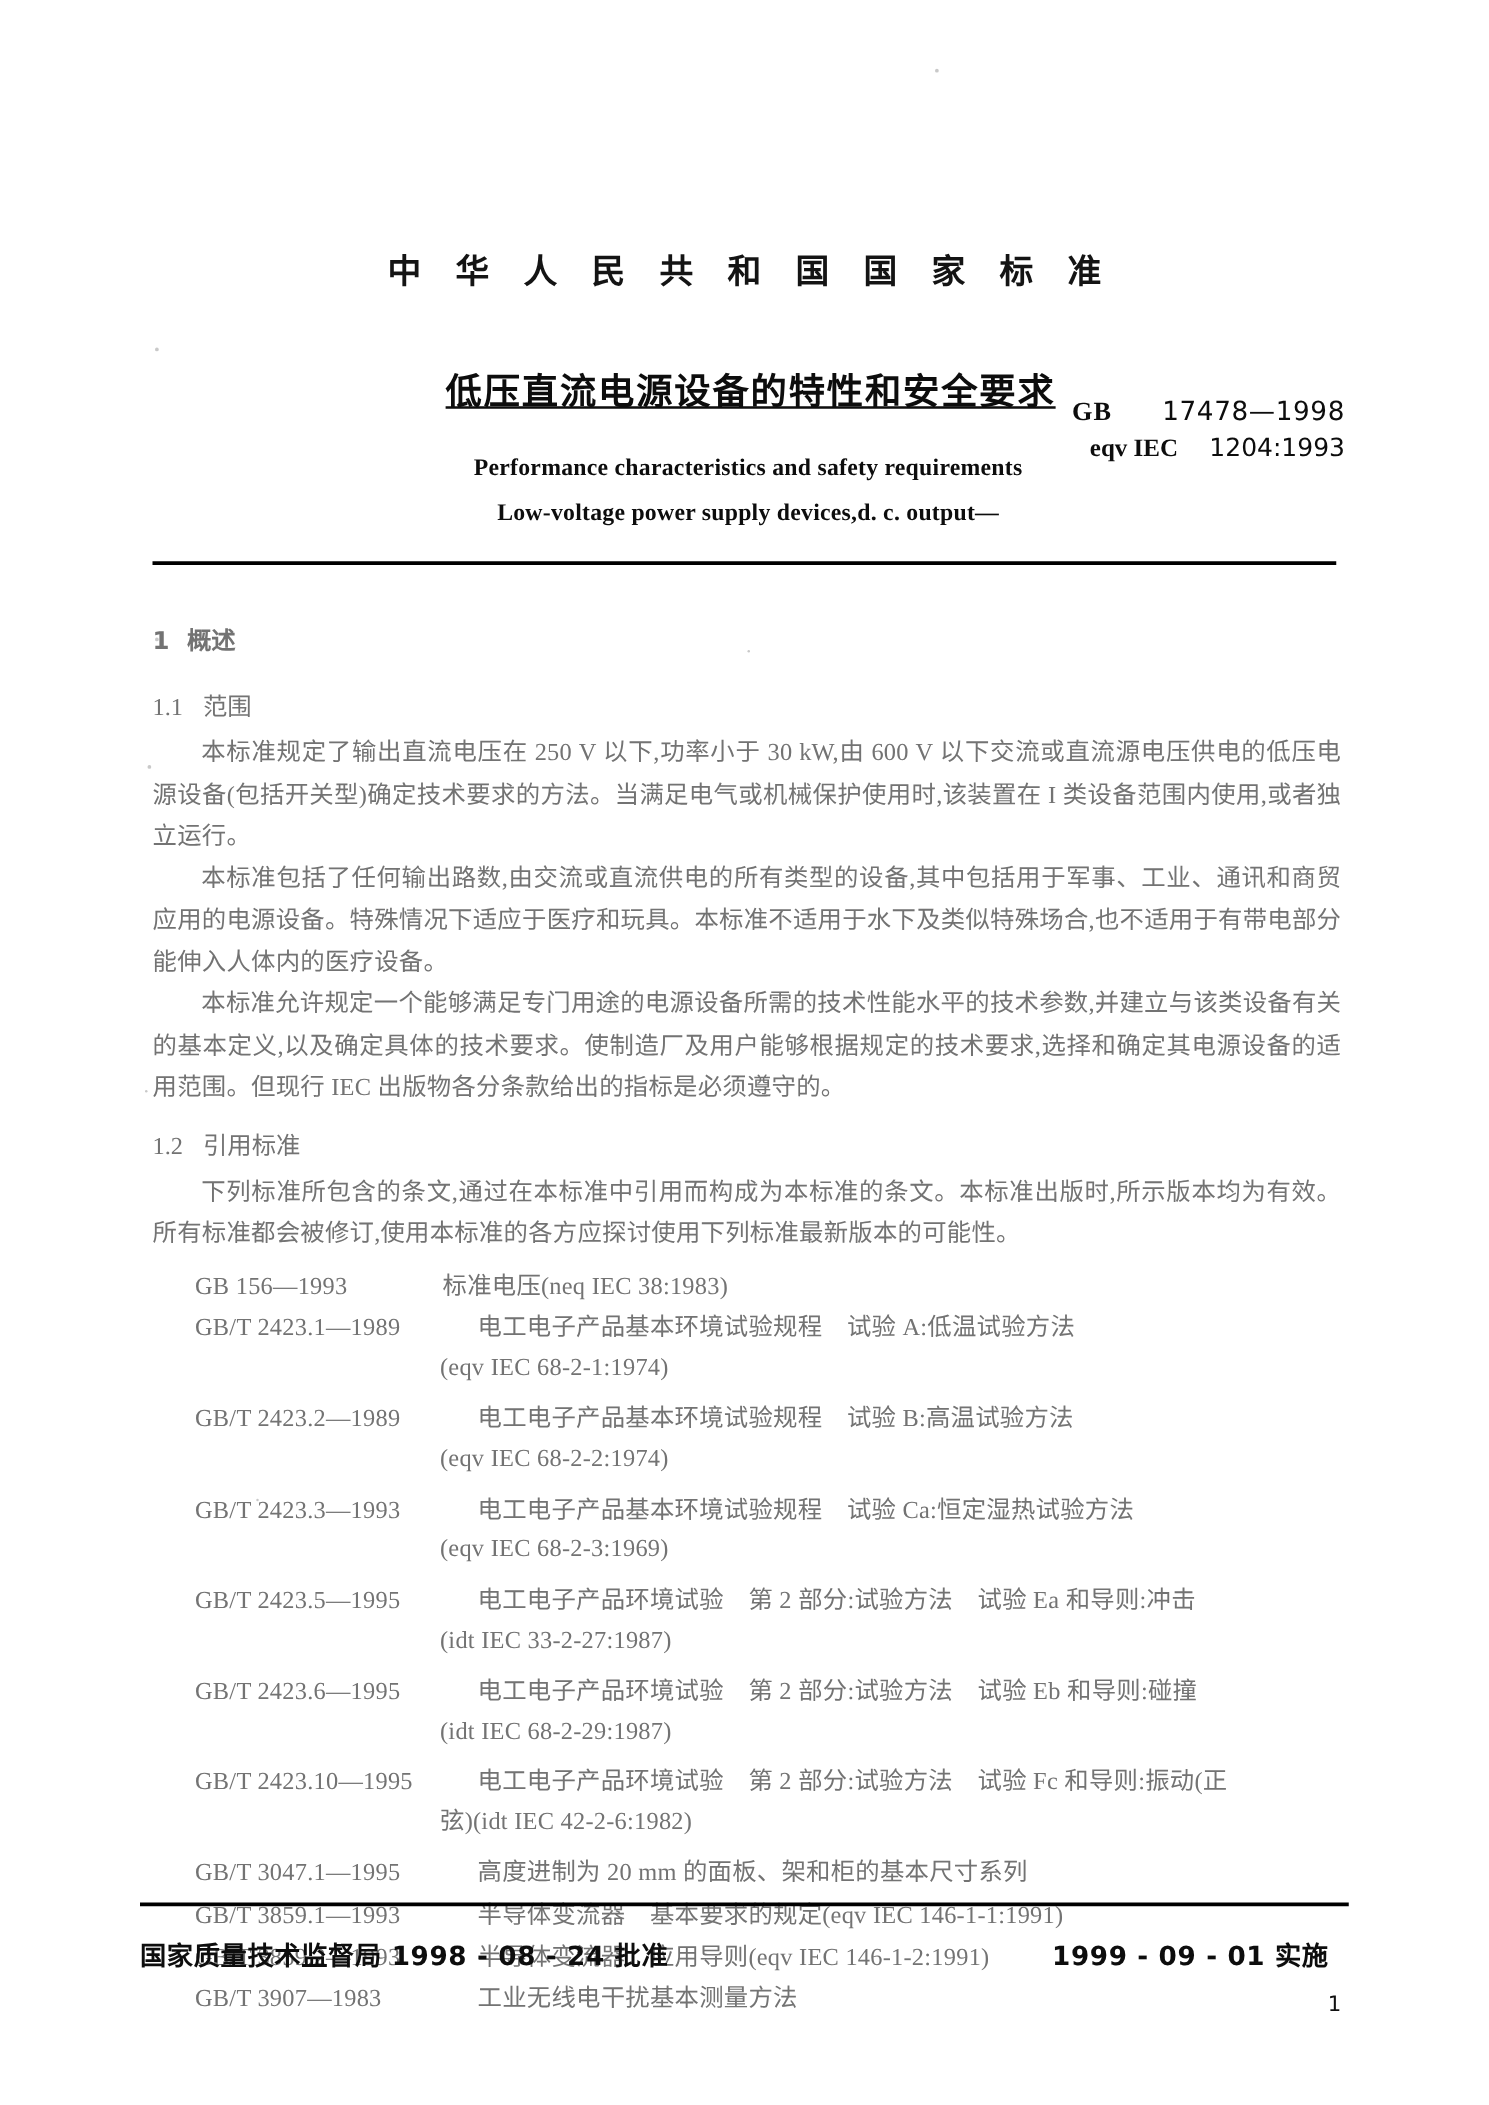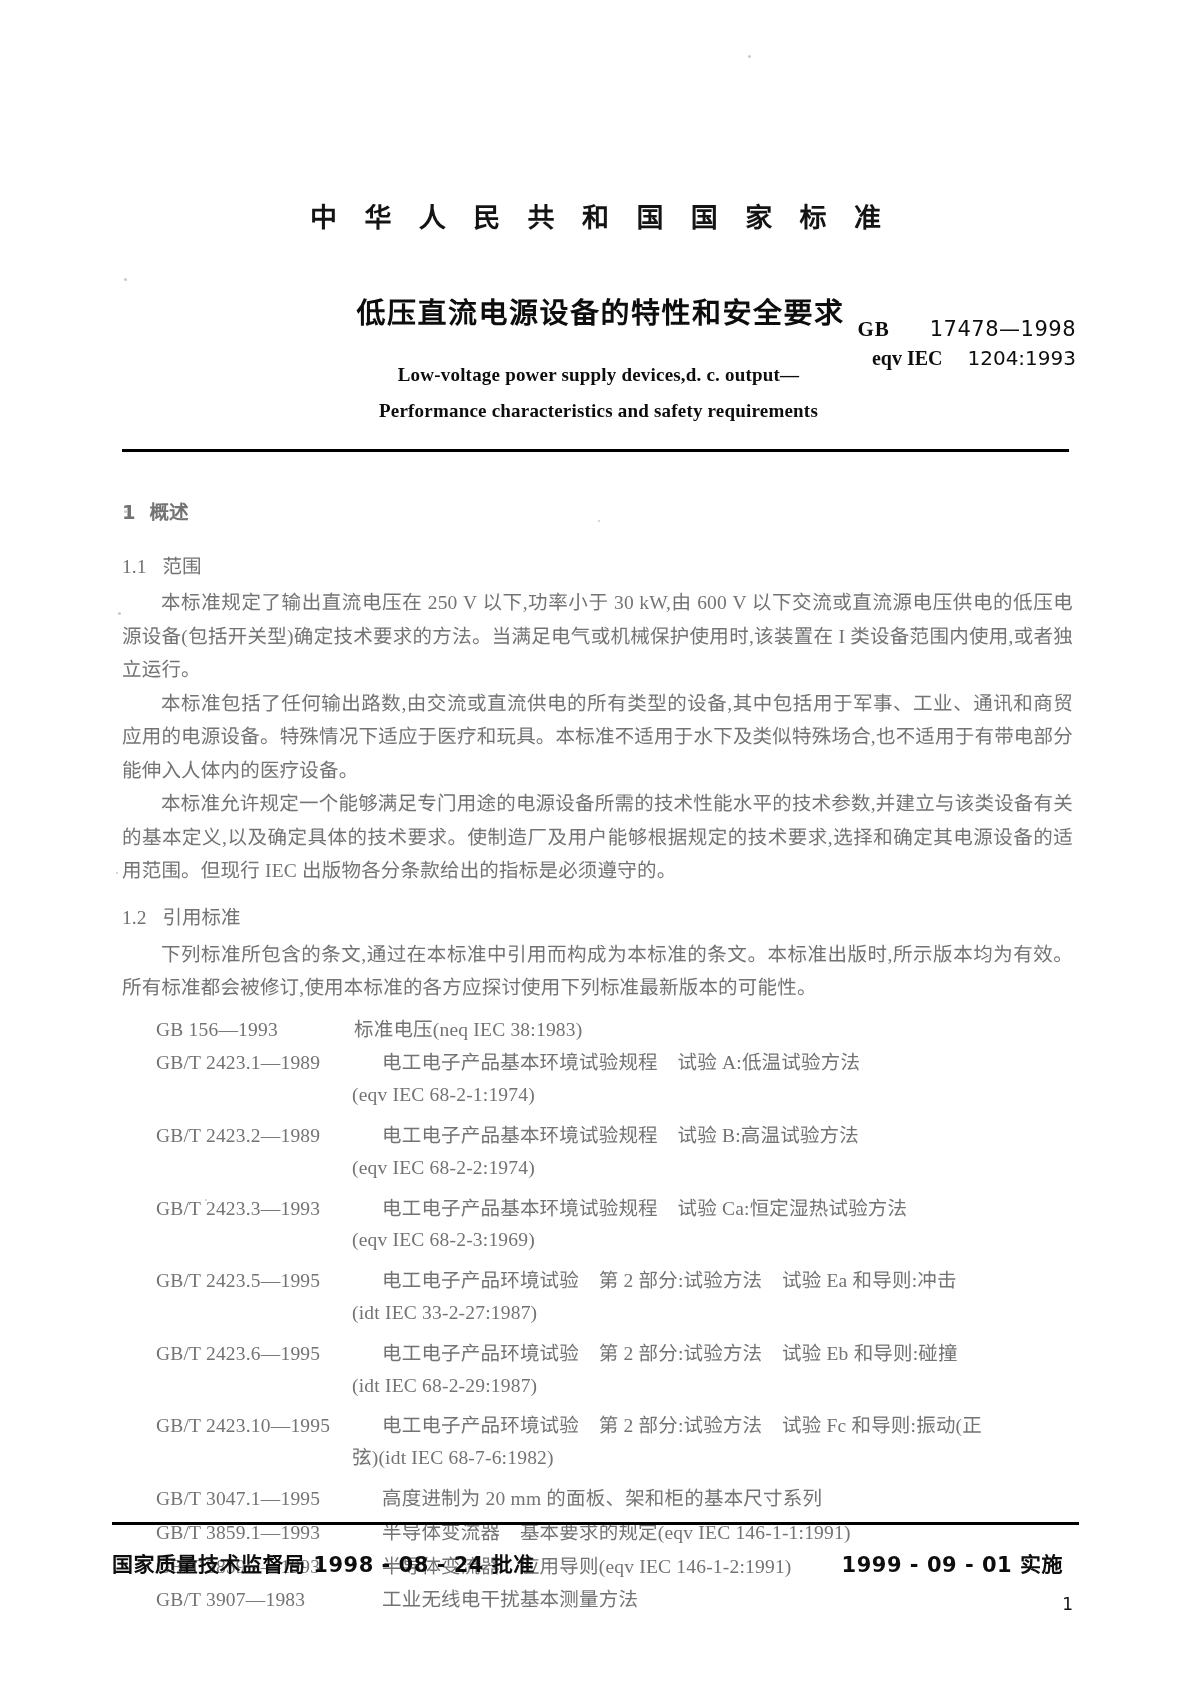--- a/index.html
+++ b/index.html
@@ -41,20 +41,21 @@
   }
 
   .doc-title {
     margin-top: 55px;
     font-family: "DejaVu Sans", "Liberation Sans", sans-serif;
     font-weight: bold;
     font-size: 29px;
     letter-spacing: 1.5px;
     color: #0d0d0d;
     padding-left: 10px;
+    text-decoration: underline;
   }
 
   .doc-subtitle-en {
     margin-top: 26px;
     font-family: "Liberation Serif", "DejaVu Serif", serif;
     font-weight: bold;
     font-size: 19px;
     letter-spacing: 0.2px;
     line-height: 1.85;
     color: #0d0d0d;
@@ -236,22 +237,22 @@
   <div class="speck" style="left:118px;top:600px;width:3px;height:3px;"></div>
   <div class="speck" style="left:116px;top:860px;width:2px;height:2px;"></div>
   <div class="speck" style="left:205px;top:1187px;width:2px;height:2px;"></div>
 
   <div class="masthead">
     <div class="national-header">中 华 人 民 共 和 国 国 家 标 准</div>
 
     <div class="doc-title">低压直流电源设备的特性和安全要求</div>
 
     <div class="doc-subtitle-en">
+      <div>Performance characteristics and safety requirements</div>
       <div>Low-voltage power supply devices,d. c. output—</div>
-      <div>Performance characteristics and safety requirements</div>
     </div>
   </div>
 
   <div class="std-ref">
     <div class="line1">
       <span class="gb">GB</span>
       <span class="sp"></span>
       <span class="num">17478—1998</span>
     </div>
     <div class="line2">
@@ -315,21 +316,21 @@
         <div class="ref-item tight">
           <span class="ref-code">GB/T 2423.6—1995</span>
           <span class="ref-text">电工电子产品环境试验　第 2 部分:试验方法　试验 Eb 和导则:碰撞</span>
         </div>
         <div class="ref-sub">(idt IEC 68-2-29:1987)</div>
         <div class="gap-sm"></div>
         <div class="ref-item tight">
           <span class="ref-code">GB/T 2423.10—1995</span>
           <span class="ref-text">电工电子产品环境试验　第 2 部分:试验方法　试验 Fc 和导则:振动(正</span>
         </div>
-        <div class="ref-sub">弦)(idt IEC 68-7-6:1982)</div>
+        <div class="ref-sub">弦)(idt IEC 42-2-6:1982)</div>
         <div class="gap-sm"></div>
         <div class="ref-item">
           <span class="ref-code">GB/T 3047.1—1995</span>
           <span class="ref-text">高度进制为 20 mm 的面板、架和柜的基本尺寸系列</span>
         </div>
         <div class="ref-item">
           <span class="ref-code">GB/T 3859.1—1993</span>
           <span class="ref-text">半导体变流器　基本要求的规定(eqv IEC 146-1-1:1991)</span>
         </div>
         <div class="ref-item">

